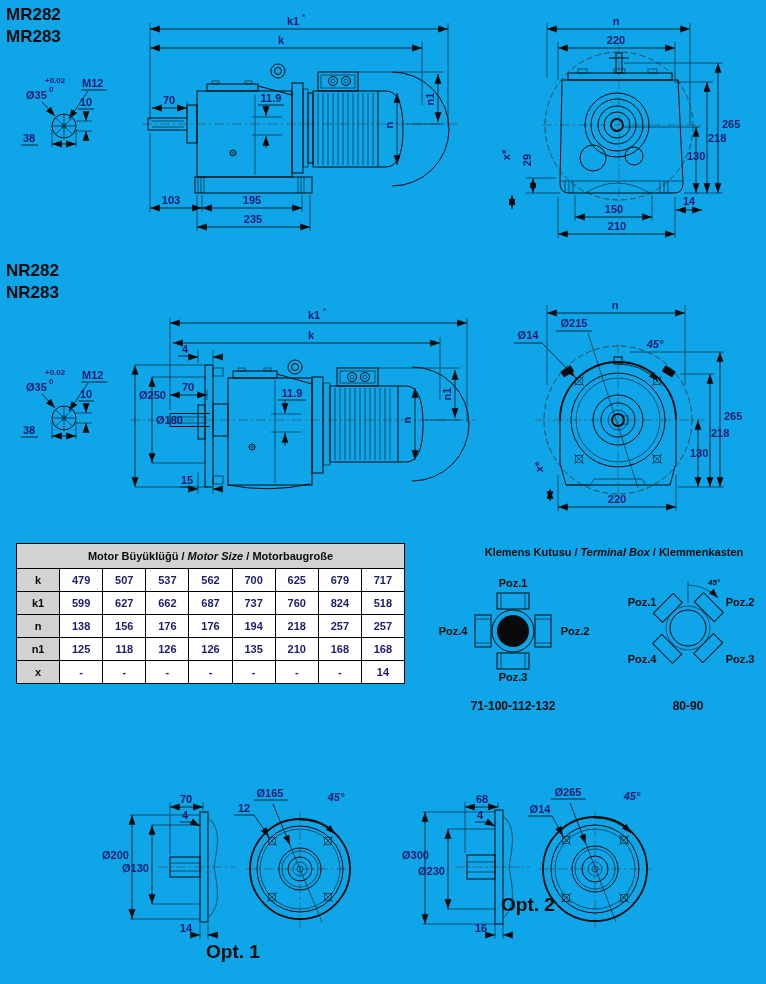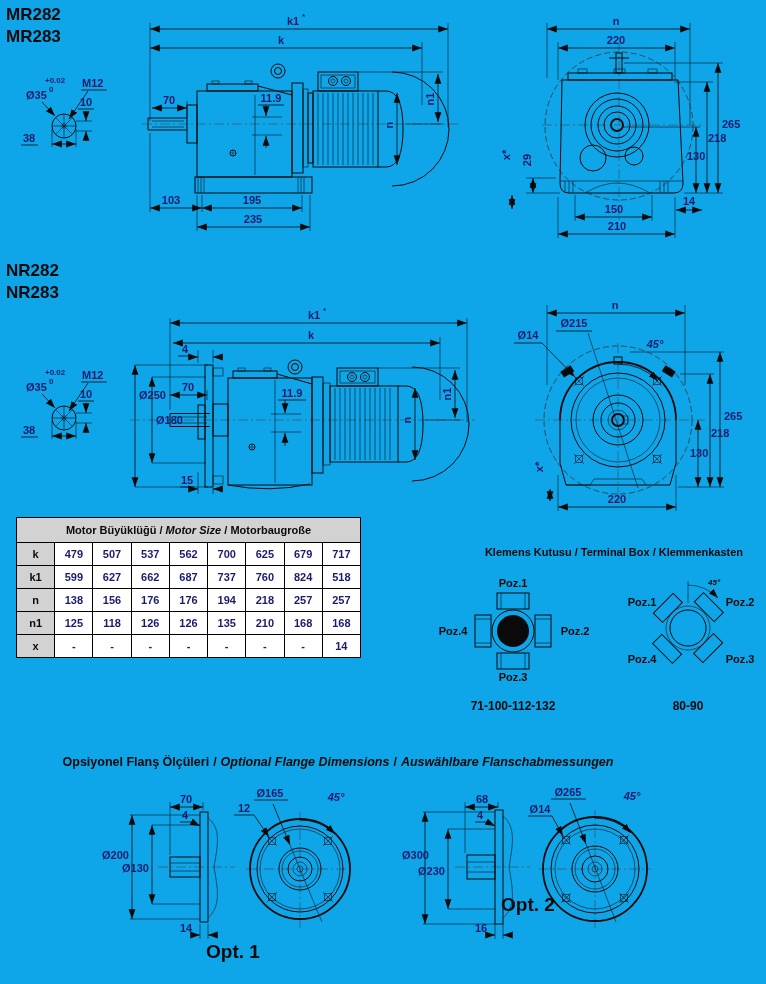--- a/index.html
+++ b/index.html
@@ -1,20 +1,20 @@
 <!DOCTYPE html>
 <html><head>
 <meta charset="utf-8">
 <style>
   html,body{margin:0;padding:0;background:#fff;}
   #page{position:relative;width:766px;height:984px;background:#0ea5e9;font-family:"Liberation Sans",sans-serif;overflow:hidden;padding-left:9px;}
   .abs{position:absolute;}
   .model-title{font-weight:bold;font-size:17px;line-height:22px;color:#0a0a0a;}
   .sec-head{font-size:11px;font-weight:bold;color:#0a0a0a;text-align:center;}
-  .sec-head .it{}
+  .sec-head .it{font-style:italic;}
   .sec-head .sp{margin:0 3px;}
   .flange-head{font-size:12.5px;font-weight:bold;color:#0a0a0a;text-align:center;}
   .flange-head .it{font-style:italic;}
   .flange-head .sp{margin:0 4px;}
   .caption{font-weight:bold;font-size:19px;color:#0a0a0a;text-align:center;}
   
   svg{overflow:visible;}
   svg .s{stroke:#0a0a0a;fill:none;stroke-width:1;}
   svg .sb{stroke:#0a0a0a;fill:none;stroke-width:1.8;}
   svg .st{stroke:#0a0a0a;fill:none;stroke-width:0.55;}
@@ -447,21 +447,21 @@
       <text class="dt ds" x="200" y="172">130</text>
       <text class="dt" x="53" y="182" transform="rotate(-90 53 182)">x*</text>
       <line class="dim" x1="60" y1="204" x2="60" y2="216" marker-start="url(#mA)" marker-end="url(#mA)"></line>
       <line class="st" x1="68" y1="190" x2="68" y2="226"></line>
       <line class="st" x1="186" y1="190" x2="186" y2="226"></line>
       <line class="dim" x1="68" y1="222" x2="186" y2="222" marker-start="url(#mA)" marker-end="url(#mA)"></line>
       <text class="dt" x="127" y="218">220</text>
     </g>
   </svg>
 
-  <table class="dimtable abs" style="left:16px;top:517px;width:345px;">
+  <table class="dimtable abs" style="left:16px;top:543px;width:389px;">
     <tbody>
         <tr>
       <td class="ttl" colspan="9"><span>Motor Büyüklüğü</span> <span>/</span> <span class="it">Motor Size</span> <span>/</span> <span>Motorbaugroße</span></td>
     </tr>
     <tr>
       <td class="hd">k</td>
       <td class="num">479</td>
       <td class="num">507</td>
       <td class="num">537</td>
       <td class="num">562</td>
@@ -559,23 +559,20 @@
       <path class="st" d="M76,12 A43,43 0 0 1 106,25" marker-end="url(#mA)"></path>
     </g>
     <text class="dts it" x="96" y="12" style="fill:#0a0a0a">45°</text>
     <text class="blk" x="30" y="33">Poz.1</text>
     <text class="blk" x="128" y="33">Poz.2</text>
     <text class="blk" x="128" y="90">Poz.3</text>
     <text class="blk" x="30" y="90">Poz.4</text>
     <text class="cap" x="76" y="137">80-90</text>
   </svg>
 
-  <div class="abs flange-head" style="left:38px;top:755px;width:600px;">
-    <span>Opsiyonel Flanş Ölçüleri</span><span class="sp">/</span><span class="it">Optional Flange Dimensions</span><span class="sp">/</span><span class="it">Auswählbare Flanschabmessungen</span>
-  </div>
 
   <svg class="abs" style="left:100px;top:782px;" width="280" height="162" viewBox="0 0 280 162">
     <g>
       <line class="cl" x1="58" y1="85" x2="135" y2="85"></line>
       <rect class="s" x="100" y="30" width="8" height="110" stroke-width="1.5"></rect>
       <path class="st" d="M108,36 C121,46 118,62 114,85 C118,108 121,124 108,136"></path>
       <rect class="s" x="70" y="75" width="30" height="20"></rect>
       <line class="st" x1="70" y1="81" x2="100" y2="81"></line>
       <line class="st" x1="70" y1="89" x2="100" y2="89"></line>
       <line class="st" x1="70" y1="20" x2="70" y2="73"></line>

